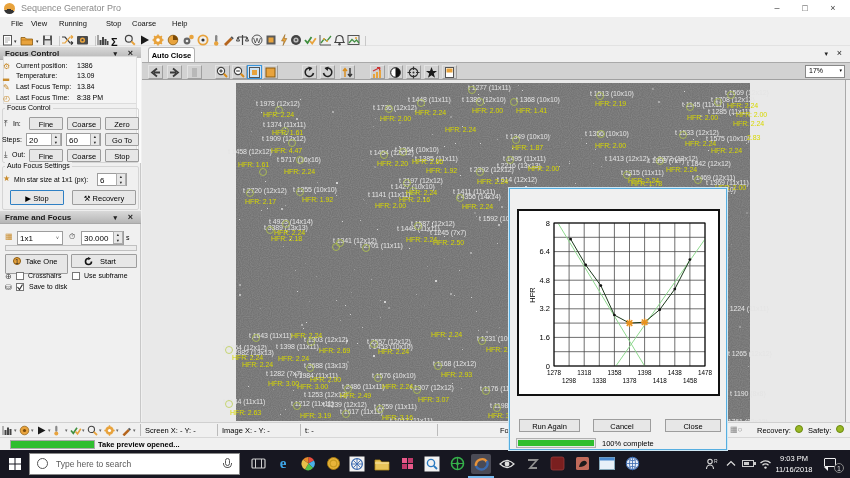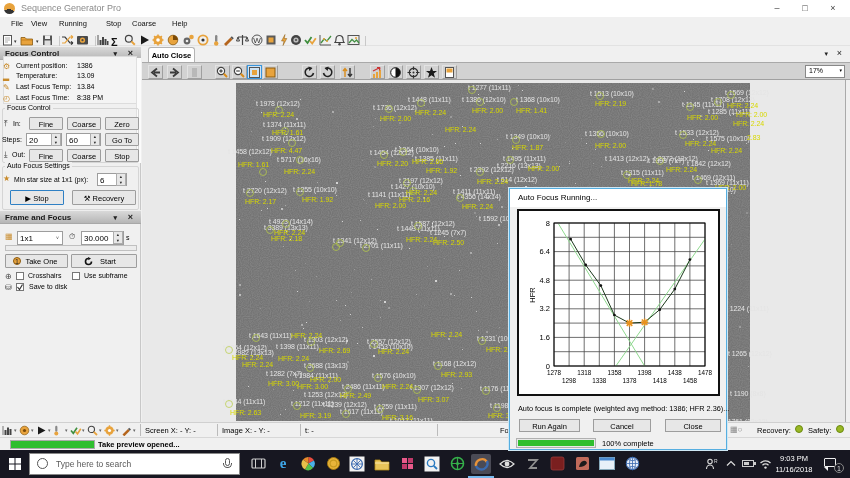--- a/index.html
+++ b/index.html
@@ -221,21 +221,21 @@
     <div class="spin" style="left:97px;top:127px;width:30px;height:13px;padding-top:2px">6<span class="ar">▴<br>▾</span></div>
     <div class="btn" style="left:10px;top:144px;width:54px;height:15px;padding-top:3px;border:1px solid #2f80c4">▶ Stop</div>
     <div class="btn" style="left:72px;top:144px;width:64px;height:15px;padding-top:3px">⚒ Recovery</div>
     <div class="phead abs" style="top:164px">Frame and Focus<span class="mn">▾</span><span class="cl">×</span></div>
     <span class="ic" style="left:5px;top:186px;color:#c88a2a">▦</span>
     <div class="spin" style="left:17px;top:185px;width:46px;height:14px;padding-top:2px;background:#fff">1x1<span style="position:absolute;right:3px;top:3px;font-size:5px;color:#444">˅</span></div>
     <span class="ic" style="left:69px;top:186px;color:#222">⏱</span>
     <div class="spin" style="left:81px;top:185px;width:43px;height:14px;padding-top:2px">30.000<span class="ar">▴<br>▾</span></div>
     <span class="row" style="left:126px;top:188px">s</span>
     <div style="position:absolute;left:5px;top:199px;width:132px;height:6px;border:1px solid #c0c0c0;background:#ececec"></div>
-    <div class="btn" style="left:5px;top:208px;width:63px;height:14px;padding-top:2px"><span style="position:absolute;left:7px;top:2px;width:8px;height:8px;background:#e8a33d;border:1px solid #8a5a10;border-radius:50%;font-size:7px;line-height:8px;color:#222">1</span><span style="margin-left:10px">Take One</span></div>
+    <div class="btn" style="left:5px;top:208px;width:63px;height:20px;padding-top:2px"><span style="position:absolute;left:7px;top:2px;width:8px;height:8px;background:#e8a33d;border:1px solid #8a5a10;border-radius:50%;font-size:7px;line-height:8px;color:#222">1</span><span style="margin-left:10px">Take One</span></div>
     <div class="btn" style="left:71px;top:208px;width:66px;height:14px;padding-top:2px"><svg style="position:absolute;left:12px;top:2px" width="9" height="9">
         <path d="M7.5,4.5 a3,3 0 1 1 -3,-3" fill="none" stroke="#111" stroke-width="1.6"></path>
         <path d="M4,0 l3,1.5 -2.6,1.8 z" fill="#111"></path>
       </svg><span style="margin-left:8px">Start</span></div>
     <span class="ic" style="left:5px;top:226px;color:#444">⊕</span>
     <div style="position:absolute;left:16px;top:226px;width:8px;height:8px;border:1px solid #777;background:#fff"></div>
     <span class="row" style="left:28px;top:226px">Crosshairs</span>
     <div style="position:absolute;left:72px;top:226px;width:8px;height:8px;border:1px solid #777;background:#fff"></div>
     <span class="row" style="left:84px;top:226px">Use subframe</span>
     <span class="ic" style="left:5px;top:237px;color:#333">⛁</span>
@@ -768,21 +768,20 @@
 <b class="sp" style="left:300px;top:99px;width:1px;height:1px;opacity:0.90"></b>
 <b class="sp" style="left:601px;top:166px;width:1px;height:1px;opacity:0.50"></b>
 <b class="sp" style="left:520px;top:293px;width:1px;height:1px;opacity:0.25"></b>
 <b class="sp" style="left:746px;top:143px;width:1px;height:1px;opacity:0.70"></b>
 <b class="sp" style="left:569px;top:163px;width:1px;height:1px;opacity:0.70"></b>
 <b class="sp" style="left:498px;top:224px;width:2px;height:2px;opacity:0.70"></b>
 <b class="sp" style="left:739px;top:326px;width:2px;height:2px;opacity:0.35"></b>
 <b class="sp" style="left:520px;top:159px;width:1px;height:1px;opacity:0.70"></b>
   </div>
 <div id="dlg" class="abs">
-    <div class="cap">Auto Focus Running...</div>
     <div id="chart"><svg width="199" height="183">
         <rect x="0" y="0" width="199" height="183" fill="#fff"></rect>
         <line x1="35.0" y1="12.0" x2="35.0" y2="155.0" stroke="#4a4a4a" stroke-width="0.8"></line>
         <line x1="50.1" y1="12.0" x2="50.1" y2="155.0" stroke="#4a4a4a" stroke-width="0.8"></line>
         <line x1="65.2" y1="12.0" x2="65.2" y2="155.0" stroke="#4a4a4a" stroke-width="0.8"></line>
         <line x1="80.3" y1="12.0" x2="80.3" y2="155.0" stroke="#4a4a4a" stroke-width="0.8"></line>
         <line x1="95.4" y1="12.0" x2="95.4" y2="155.0" stroke="#4a4a4a" stroke-width="0.8"></line>
         <line x1="110.5" y1="12.0" x2="110.5" y2="155.0" stroke="#4a4a4a" stroke-width="0.8"></line>
         <line x1="125.6" y1="12.0" x2="125.6" y2="155.0" stroke="#4a4a4a" stroke-width="0.8"></line>
         <line x1="140.7" y1="12.0" x2="140.7" y2="155.0" stroke="#4a4a4a" stroke-width="0.8"></line>
@@ -825,21 +824,20 @@
         <text x="125.6" y="164.0" font-size="6.3" text-anchor="middle" fill="#000">1398</text>
         <text x="155.8" y="164.0" font-size="6.3" text-anchor="middle" fill="#000">1438</text>
         <text x="186.0" y="164.0" font-size="6.3" text-anchor="middle" fill="#000">1478</text>
         <text x="50.1" y="172.0" font-size="6.3" text-anchor="middle" fill="#000">1298</text>
         <text x="80.3" y="172.0" font-size="6.3" text-anchor="middle" fill="#000">1338</text>
         <text x="110.5" y="172.0" font-size="6.3" text-anchor="middle" fill="#000">1378</text>
         <text x="140.7" y="172.0" font-size="6.3" text-anchor="middle" fill="#000">1418</text>
         <text x="170.9" y="172.0" font-size="6.3" text-anchor="middle" fill="#000">1458</text>
         <text x="8" y="92" font-size="7.5" fill="#000" transform="rotate(-90 8 84)" text-anchor="middle">HFR</text>
       </svg></div>
-    <div id="stat">Auto focus is complete (weighted avg method: 1386; HFR 2.36)...</div>
     <div class="dbtn" style="left:9px;width:61px">Run Again</div>
     <div class="dbtn" style="left:83px;width:58px">Cancel</div>
     <div class="dbtn" style="left:155px;width:56px">Close</div>
     <div id="dprog">
       <b></b>
     </div>
     <div id="dprogtxt">100% complete</div>
   </div>
 <div id="srow1" class="abs">
     <span style="position:absolute;left:2px;top:2px"><svg width="11" height="11">

